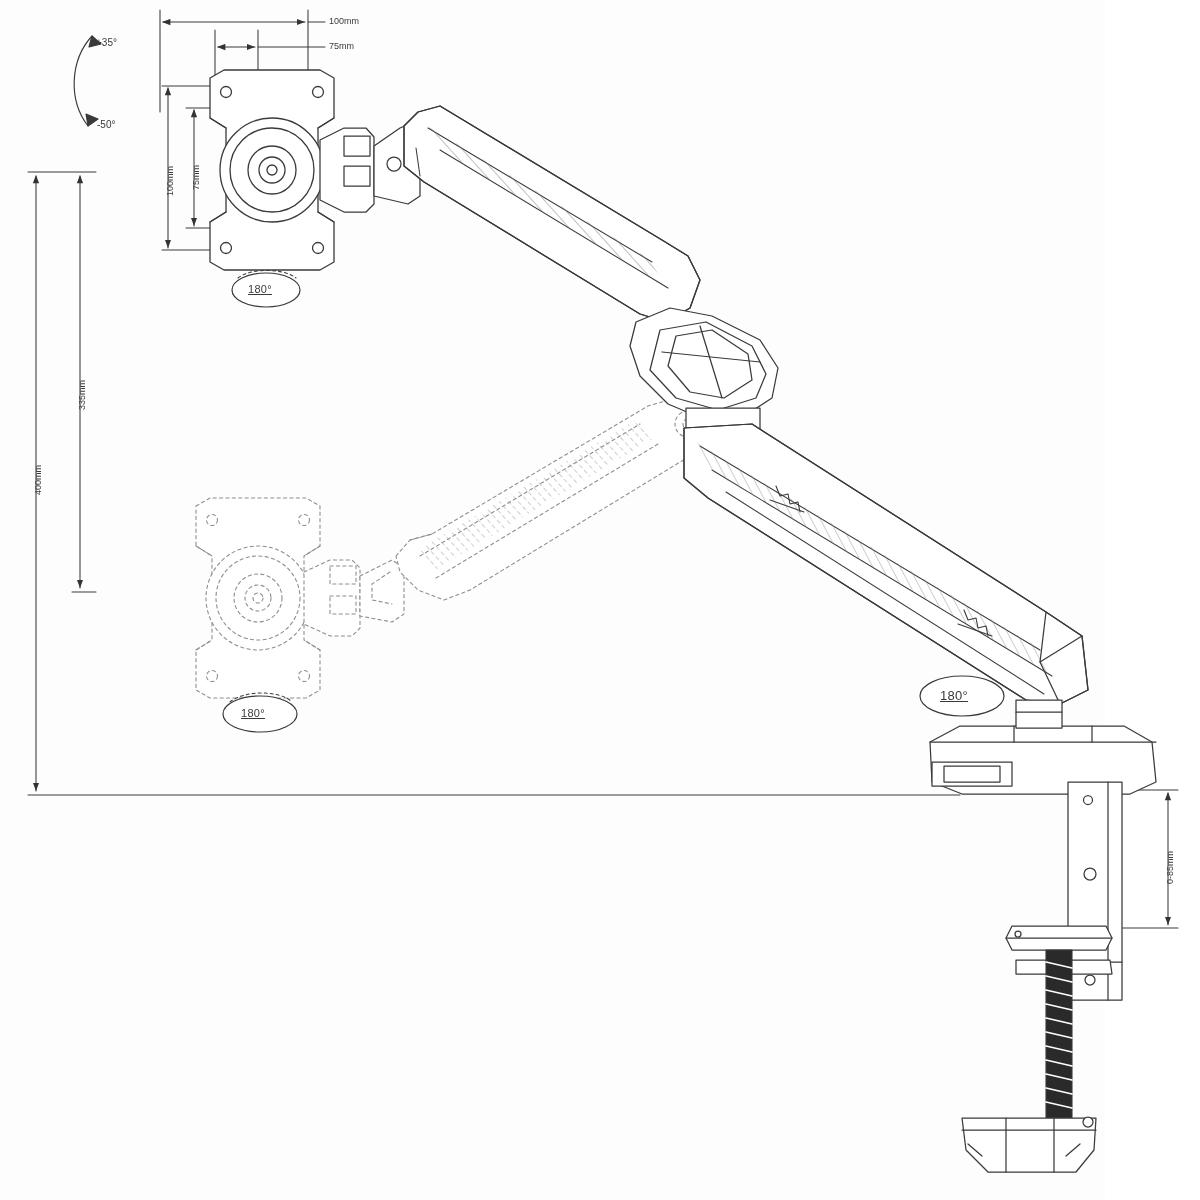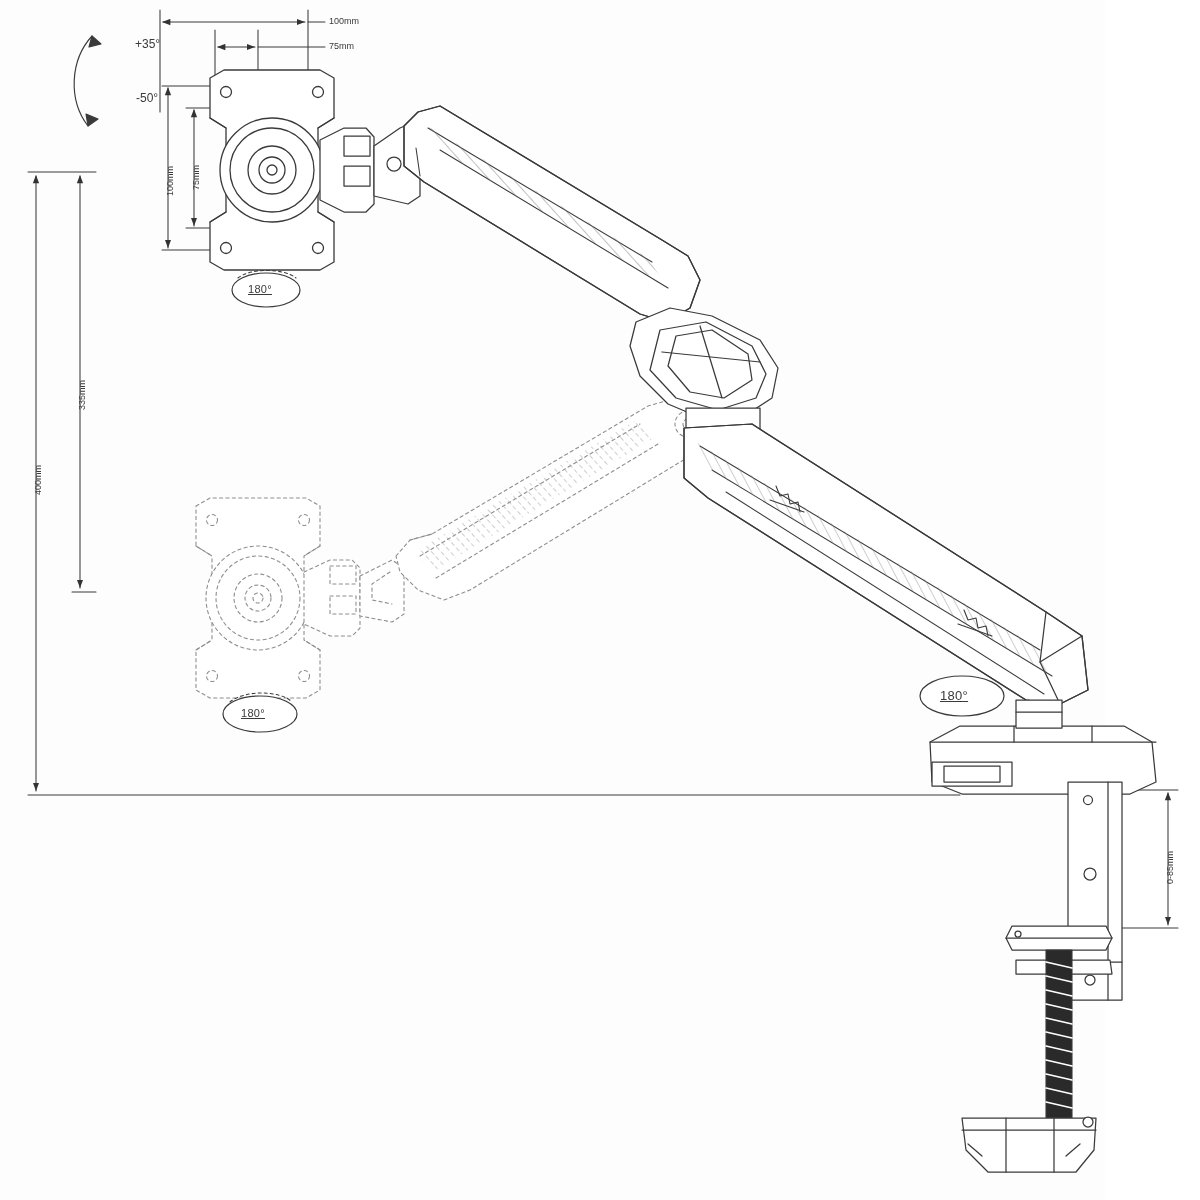--- a/index.html
+++ b/index.html
@@ -14,21 +14,21 @@
   .lbl{
     position:absolute;
     font-family:"Liberation Sans",sans-serif;
     color:#3a3a3a;
     white-space:nowrap;
     line-height:1;
     pointer-events:none;
   }
   .lbl-h{font-size:9px;}
   .lbl-v{font-size:9px;transform-origin:0 0;transform:rotate(-90deg);}
-  .lbl-ang{font-size:12px;margin-left:39px;}
+  .lbl-ang{font-size:10px;}
   .lbl-oval{font-size:11px;letter-spacing:.3px;text-decoration:underline;}
 </style>
 </head>
 <body>
 
 <div id="stage">
 
   <svg id="drawing" viewBox="0 0 1200 1200">
     <defs>
       <marker id="arrS" markerWidth="9" markerHeight="9" refX="8" refY="3" orient="auto">
@@ -268,21 +268,21 @@
   <span class="lbl lbl-h" style="left:329px;top:17px;">100mm</span>
 
   <span class="lbl lbl-h" style="left:329px;top:42px;">75mm</span>
 
   <span class="lbl lbl-v" style="left:166px;top:196px;">100mm</span>
 
   <span class="lbl lbl-v" style="left:192px;top:190px;">75mm</span>
 
   <span class="lbl lbl-ang" style="left:96px;top:38px;">+35°</span>
 
-  <span class="lbl lbl-ang" style="left:97px;top:92px;">-50°</span>
+  <span class="lbl lbl-ang" style="left:97px;top:120px;">-50°</span>
 
   <span class="lbl lbl-v" style="left:78px;top:410px;">335mm</span>
 
   <span class="lbl lbl-v" style="left:34px;top:495px;">400mm</span>
 
   <span class="lbl lbl-v" style="left:1166px;top:884px;">0-85mm</span>
 
   <span class="lbl lbl-oval" style="left:248px;top:284px;">180°</span>
 
   <span class="lbl lbl-oval" style="left:241px;top:708px;">180°</span>

